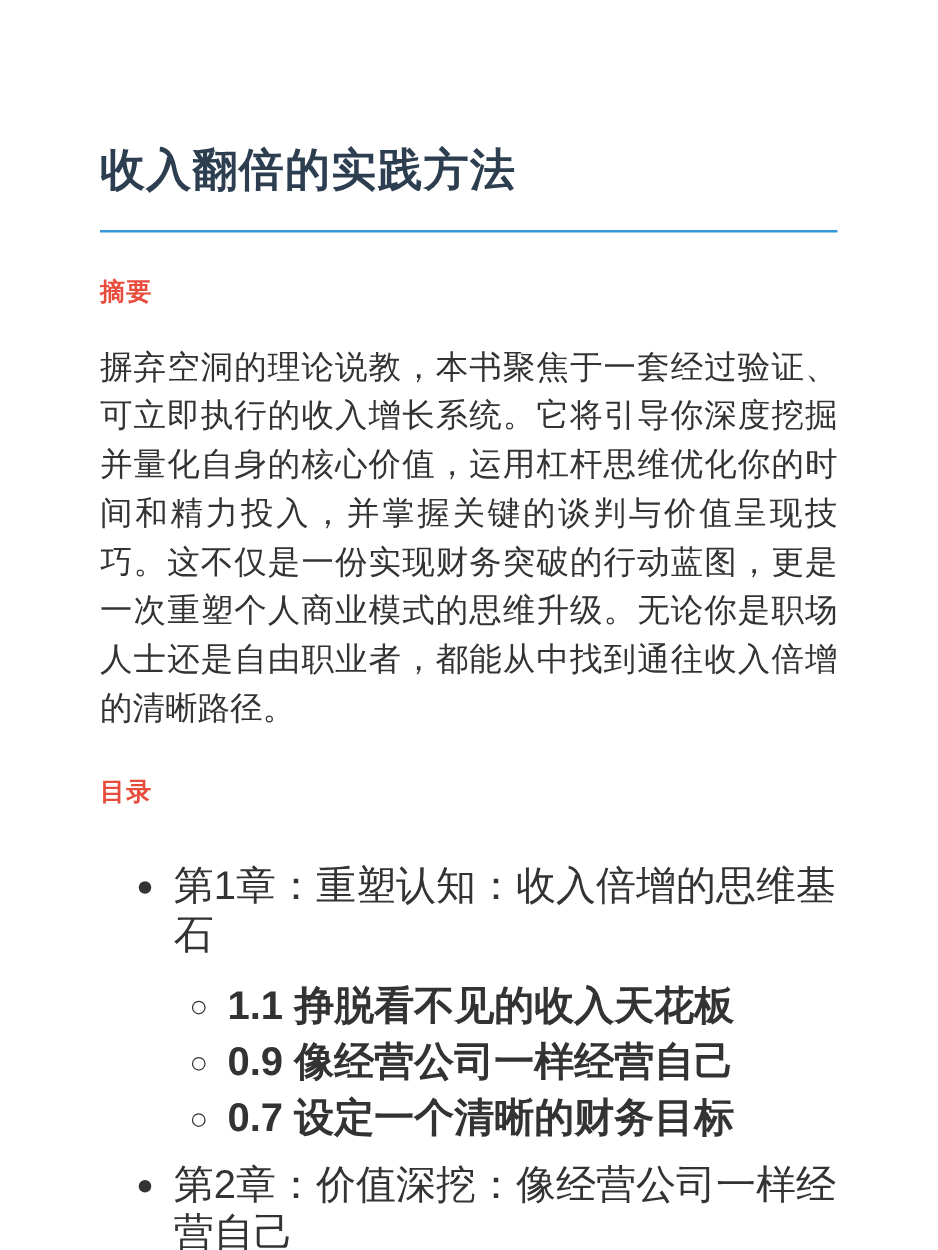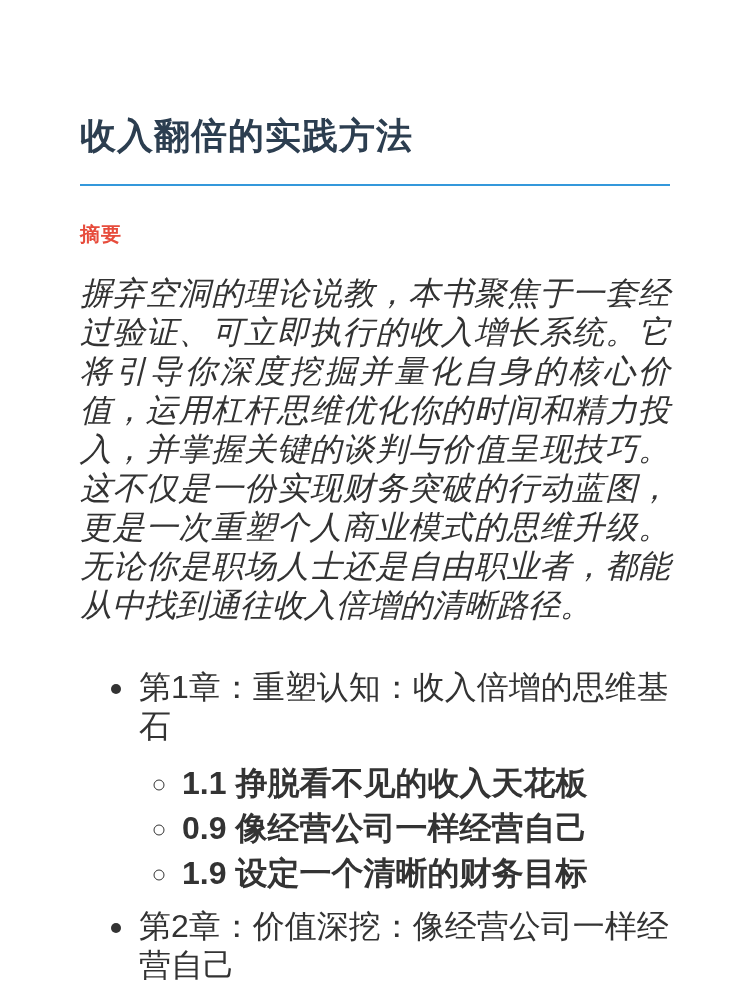--- a/index.html
+++ b/index.html
@@ -33,26 +33,25 @@
   h2.section-heading {
     margin: 36px 0 0 0;
     font-size: 20px;
     line-height: 1.2;
     font-weight: 700;
     color: #e74c3c;
     letter-spacing: 1px;
   }
   p.abstract {
     margin: 28px 0 0 0;
-    font-size: 32px;
+    font-size: 26px;
     line-height: 39px;
     color: #333333;
     text-align: justify;
     overflow-wrap: break-word;
-    font-style: italic;
   }
   ul.toc-list {
     margin: 43px 0 0 0;
     padding: 0 0 0 57px;
     font-size: 32px;
     line-height: 39px;
     color: #333333;
     list-style-type: disc;
   }
   ul.toc-list > li {
@@ -74,28 +73,29 @@
 <body>
 
 <div class="page">
 
   <h1 class="doc-title">收入翻倍的实践方法</h1>
 
   <h2 class="section-heading">摘要</h2>
 
   <p class="abstract">摒弃空洞的理论说教，本书聚焦于一套经过验证、可立即执行的收入增长系统。它将引导你深度挖掘并量化自身的核心价值，运用杠杆思维优化你的时间和精力投入，并掌握关键的谈判与价值呈现技巧。这不仅是一份实现财务突破的行动蓝图，更是一次重塑个人商业模式的思维升级。无论你是职场人士还是自由职业者，都能从中找到通往收入倍增的清晰路径。</p>
 
+  <h2 class="section-heading">目录</h2>
 
   <ul class="toc-list">
     <li>
       <span>第1章：重塑认知：收入倍增的思维基石</span>
       <ul class="toc-sublist">
         <li>1.1 挣脱看不见的收入天花板</li>
         <li>0.9 像经营公司一样经营自己</li>
-        <li>1.9 设定一个清晰的财务目标</li>
+        <li>0.7 设定一个清晰的财务目标</li>
       </ul>
     </li>
     <li>
       <span>第2章：价值深挖：像经营公司一样经营自己</span>
     </li>
   </ul>
 
 </div>
 
 </body></html>

